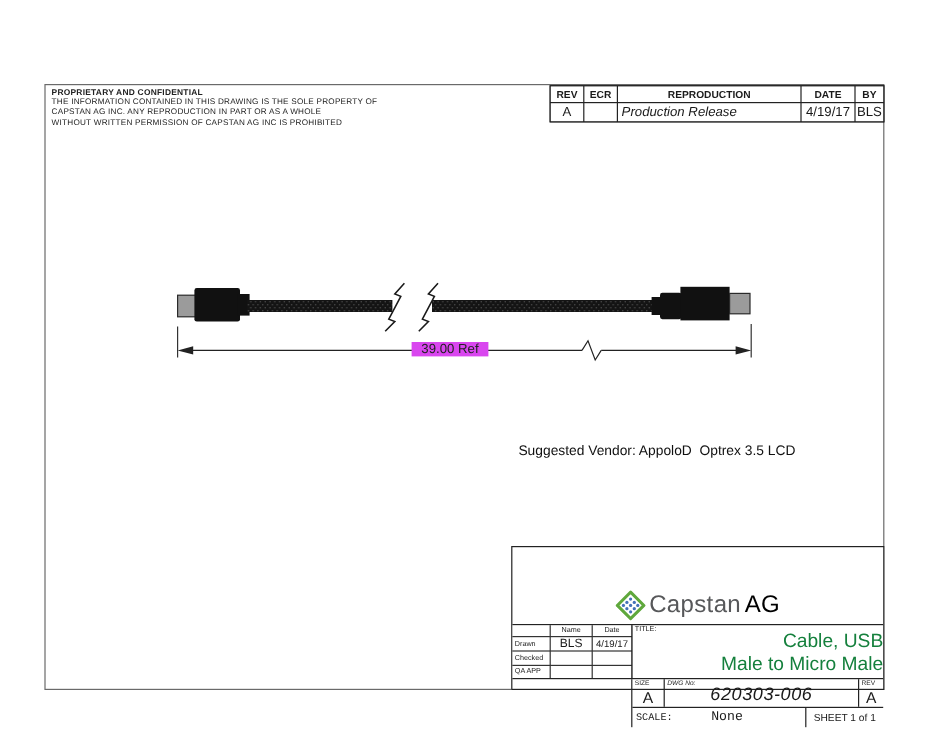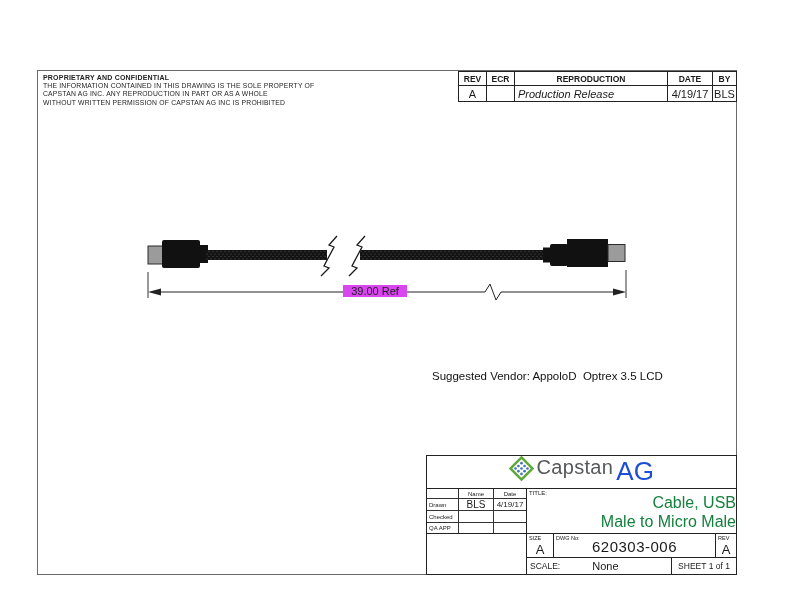--- a/index.html
+++ b/index.html
@@ -25,50 +25,50 @@
 
   
   .cable-svg { position:absolute; left:140px; top:230px; width:500px; height:80px; }
   .dim-label { position:absolute; left:343px; top:285px; width:64px; text-align:center;
     font-size:11px; color:#222; background:#d946ef; }
 
   .vendor-note { position:absolute; left:432px; top:370px; font-size:11.5px; color:#111; white-space:pre; }
 
   
   .tb { position:absolute; left:426px; top:455px; width:311px; height:120px; border:1px solid #222; background:#fff; }
-  .tb-logo { height:33px; border-bottom:1px solid #222; display:flex; justify-content:center; gap:3px; }
+  .tb-logo { height:33px; border-bottom:1px solid #222; display:flex; align-items:center; justify-content:center; gap:3px;margin-top:32px; }
   .logo-t1 { font-size:20px; color:#57585a; letter-spacing:0.3px; }
-  .logo-t2 { font-size:26px; color:#1d4ed8; letter-spacing:0.3px; }
+  .logo-t2 { font-size:20px; color:#000000; letter-spacing:0.3px; }
 
   .tb-mid { height:45px; border-bottom:1px solid #222; display:flex; }
   .appr { width:100px; border-right:1px solid #222; display:grid;
     grid-template-columns:31px 34px 32px; grid-template-rows:9px 11px 11px 10px;
     background:#333; gap:1px; }
   .appr .cell { background:#fff; display:flex; align-items:center; justify-content:center; overflow:hidden; }
   .appr .lab { font-size:6px; color:#222; justify-content:flex-start; padding-left:2px; }
   .appr .h { font-size:6px; color:#222; }
   .appr .nm { font-size:10px; }
   .appr .dt { font-size:8px; }
 
   .title-cell { flex:1; position:relative; }
   .title-label { position:absolute; left:2px; top:1px; font-size:6px; color:#222; }
   .title-text { padding-top:4px; text-align:right; font-size:16px; line-height:19px; color:#15803d; }
 
   .tb-bot { height:40px; display:flex; }
   .tb-bot-left { width:100px; border-right:1px solid #222; }
   .tb-bot-right { flex:1; display:flex; flex-direction:column; }
   .tb-row1 { height:24px; border-bottom:1px solid #222; display:flex; }
   .size-cell { width:27px; border-right:1px solid #222; position:relative; }
-  .dwg-cell { flex:1; border-right:1px solid #222; position:relative; display:flex; align-items:flex-end; justify-content:center; }
+  .dwg-cell { flex:1; border-right:1px solid #222; position:relative; display:flex; align-items:flex-end; justify-content:center;font-style:italic; }
   .revb-cell { width:20px; position:relative; }
   .tiny-label { position:absolute; left:2px; top:1px; font-size:5.5px; color:#222; white-space:nowrap; }
   .size-val, .revb-val { position:absolute; left:0; right:0; bottom:0px; text-align:center; font-size:13px; }
   .dwg-val { font-size:15px; letter-spacing:0.5px; padding-bottom:2px; }
   .tb-row2 { height:16px; display:flex; }
-  .scale-cell { flex:1; display:flex; align-items:center; padding-left:3px; }
+  .scale-cell { flex:1; display:flex; align-items:center; padding-left:3px;font-family:Liberation Mono, monospace; }
   .scale-lab { font-size:8.5px; }
   .scale-val { font-size:11px; margin-left:32px; }
   .sheet-cell { width:65px; border-left:1px solid #222; display:flex; align-items:center; justify-content:center; font-size:8.5px; }
 </style>
 </head>
 <body>
 
 <div class="page">
 
   <div class="frame"></div>

